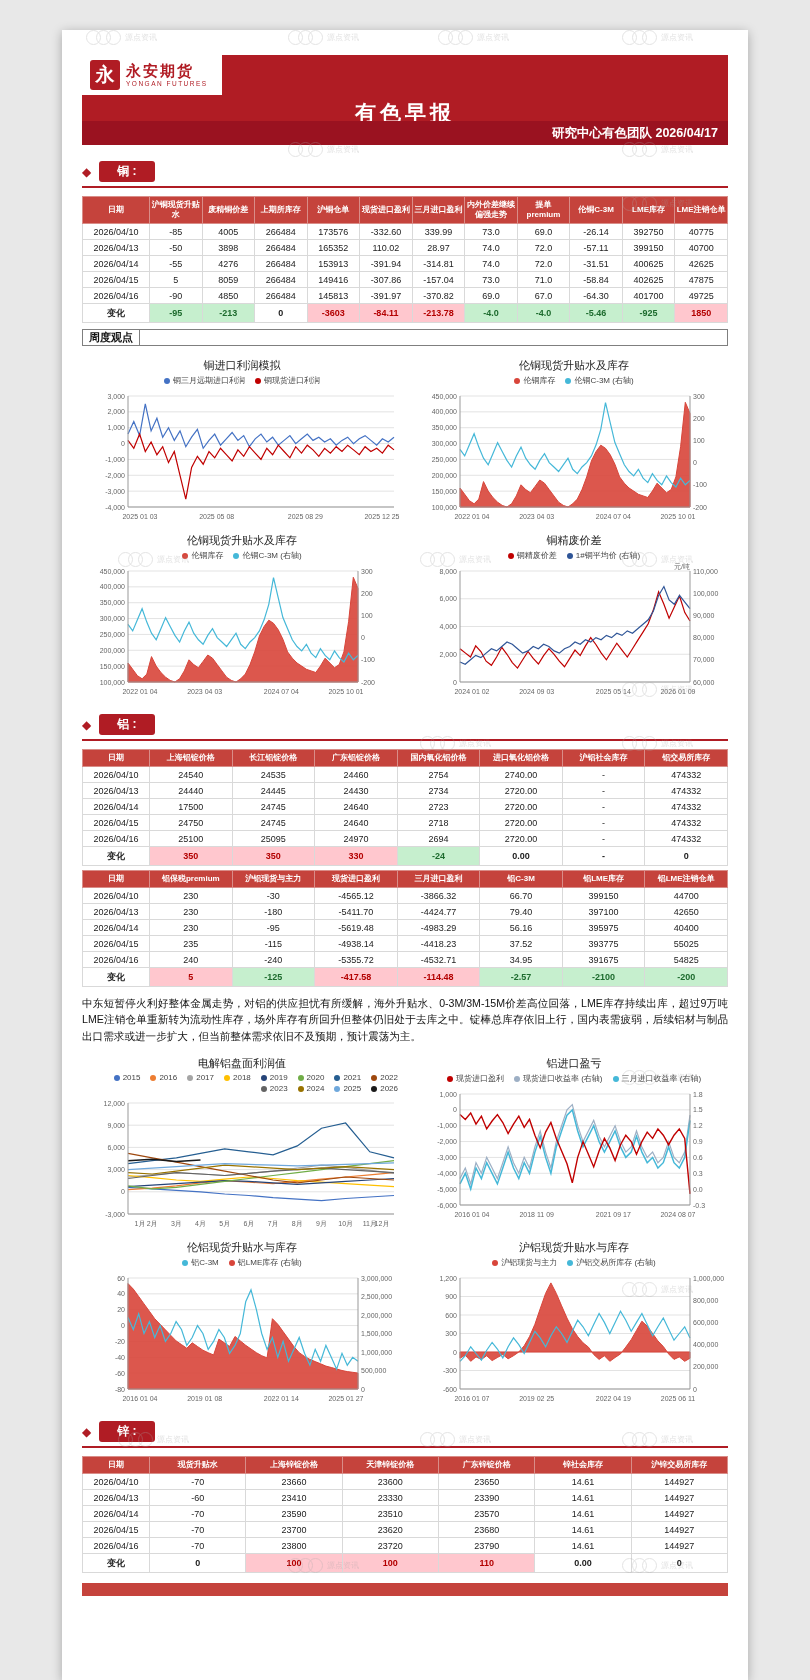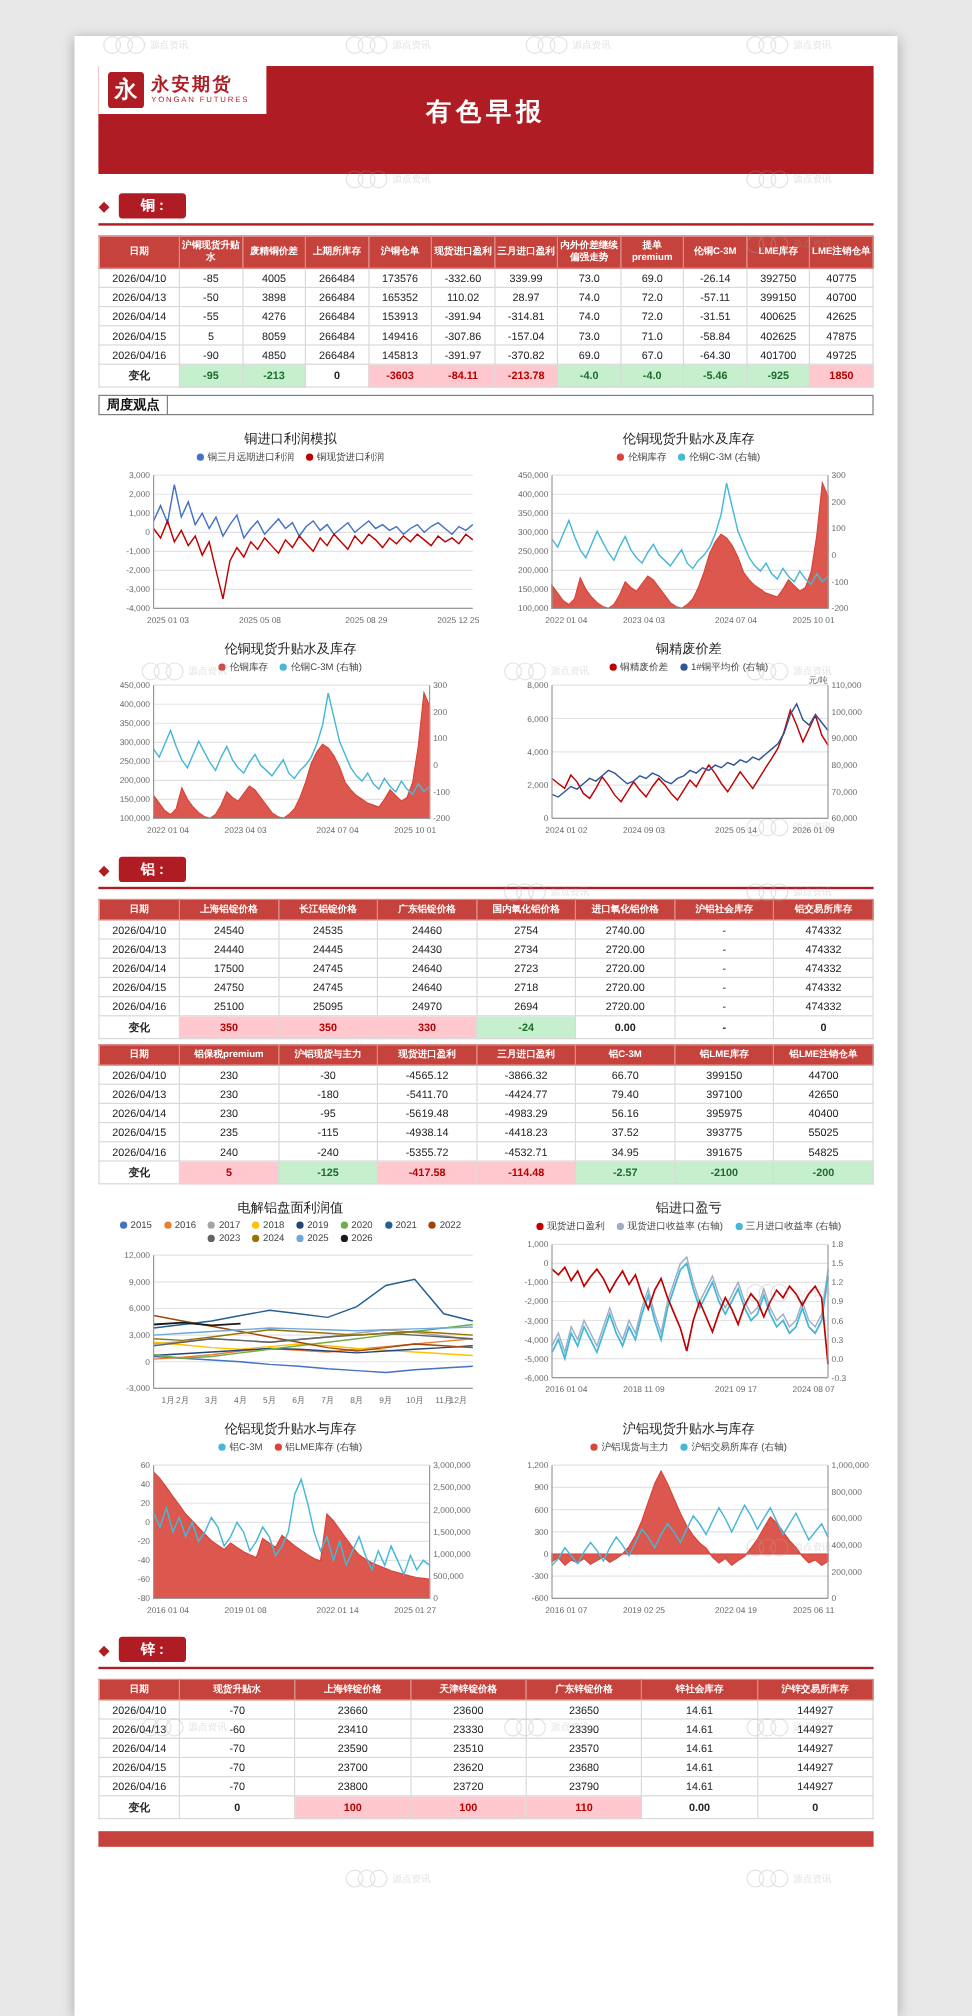--- a/index.html
+++ b/index.html
@@ -12,21 +12,21 @@
     box-shadow:0 2px 10px rgba(0,0,0,.28);padding:0 20px;box-sizing:border-box;
   }
   
   .header{margin-top:25px;background:#b01c24;position:relative;height:90px;}
   .logo-box{position:absolute;left:0;top:0;background:#fff;display:flex;align-items:center;gap:6px;
     padding:5px 14px 5px 8px;height:40px;box-sizing:border-box;}
   .logo-mark{width:30px;height:30px;background:#b01c24;color:#fff;font-weight:bold;display:flex;
     align-items:center;justify-content:center;font-size:19px;border-radius:3px;}
   .logo-cn{color:#b01c24;font-weight:bold;font-size:15px;letter-spacing:2px;line-height:1.1;}
   .logo-en{color:#b01c24;font-size:6.5px;letter-spacing:1.5px;}
-  .header-title{position:absolute;left:0;right:0;top:24px;text-align:center;color:#fff;font-size:21px;
+  .header-title{position:absolute;left:0;right:0;top:44px;text-align:center;color:#fff;font-size:21px;
     font-weight:bold;letter-spacing:4px;}
   .header-sub{position:absolute;left:0;right:0;bottom:0;height:24px;background:#9a1220;color:#fff;
     font-size:12.5px;font-weight:bold;display:flex;align-items:center;justify-content:flex-end;padding-right:10px;}
   
   .sec-head{display:flex;align-items:center;gap:8px;border-bottom:2px solid #b01c24;padding:0 0 4px 0;margin-top:16px;}
   .diamond{color:#b01c24;font-size:12px;line-height:1;}
   .sec-chip{background:#b01c24;color:#fff;font-size:12px;font-weight:bold;padding:2px 18px;border-radius:3px;}
   
   table.dt{width:100%;border-collapse:collapse;table-layout:fixed;margin-top:8px;}
   table.dt.mt4{margin-top:4px;}
@@ -38,21 +38,21 @@
   
   .view-block{display:flex;border:1.5px solid #7f7f7f;margin-top:6px;}
   .view-label{width:56px;border-right:1.5px solid #7f7f7f;display:flex;align-items:center;justify-content:center;
     font-weight:bold;font-size:11px;color:#111;}
   .view-text{flex:1;padding:5px 8px;font-size:10.6px;line-height:1.5;text-align:justify;color:#111;}
   .comment{font-size:10.6px;line-height:1.55;text-align:justify;margin-top:8px;color:#111;}
   
   .charts-grid{display:grid;grid-template-columns:1fr 1fr;column-gap:12px;row-gap:10px;margin-top:12px;}
   .chart{display:flex;flex-direction:column;align-items:center;}
   .chart-title{font-size:11px;font-weight:normal;color:#222;margin-bottom:2px;}
-  .chart-legend{display:flex;flex-wrap:wrap;justify-content:center;gap:2px 10px;font-size:8px;color:#444;
+  .chart-legend{display:flex;flex-wrap:wrap;justify-content:flex-end;gap:2px 10px;font-size:8px;color:#444;
     margin-bottom:1px;max-width:312px;}
   .lg-item{display:flex;align-items:center;gap:3px;white-space:nowrap;}
   .lg-dot{width:6px;height:6px;border-radius:50%;display:inline-block;flex:none;}
   .tick{font-size:7px;fill:#666;font-family:"Liberation Sans","DejaVu Sans",sans-serif;}
   .partial-bar{height:13px;background:#c5433c;margin-top:10px;}
   
   .wm{position:absolute;display:flex;align-items:center;opacity:.32;pointer-events:none;z-index:6;}
   .wm i{width:13px;height:13px;border:1.5px solid #a8a8a8;border-radius:50%;display:inline-block;margin-right:-5px;background:transparent;}
   .wm span{color:#a0a0a0;font-size:8px;margin-left:9px;}
 </style>
@@ -63,20 +63,23 @@
 
   <div class="header">
     <div class="logo-box">
       <div class="logo-mark">永</div>
       <div>
         <div class="logo-cn">永安期货</div>
         <div class="logo-en">YONGAN FUTURES</div>
       </div>
     </div>
     <div class="header-title">有色早报</div>
+    <div class="header-sub">
+      <span>研究中心有色团队  2026/04/17</span>
+    </div>
   </div>
 
   <div class="sec-head">
     <span class="diamond">◆</span>
     <span class="sec-chip">铜 :</span>
   </div>
   <div>
       <table class="dt">
         <thead>
           <tr>
@@ -489,20 +492,21 @@
             <td class="chg-green">-125</td>
             <td class="chg-pink">-417.58</td>
             <td class="chg-pink">-114.48</td>
             <td class="chg-green">-2.57</td>
             <td class="chg-green">-2100</td>
             <td class="chg-green">-200</td>
           </tr>
         </tbody>
       </table>
     </div>
+  <div class="comment">中东短暂停火利好整体金属走势，对铝的供应担忧有所缓解，海外升贴水、0-3M/3M-15M价差高位回落，LME库存持续出库，超过9万吨LME注销仓单重新转为流动性库存，场外库存有所回升但整体仍旧处于去库之中。锭棒总库存依旧上行，国内表需疲弱，后续铝材与制品出口需求或进一步扩大，但当前整体需求依旧不及预期，预计震荡为主。</div>
   <div class="charts-grid">
     <div class="chart">
         <div class="chart-title">电解铝盘面利润值</div>
         <div class="chart-legend">
           <span class="lg-item"><span class="lg-dot" style="background: rgb(68, 114, 196);"></span>2015</span>
           <span class="lg-item"><span class="lg-dot" style="background: rgb(237, 125, 49);"></span>2016</span>
           <span class="lg-item"><span class="lg-dot" style="background: rgb(165, 165, 165);"></span>2017</span>
           <span class="lg-item"><span class="lg-dot" style="background: rgb(255, 192, 0);"></span>2018</span>
           <span class="lg-item"><span class="lg-dot" style="background: rgb(38, 68, 120);"></span>2019</span>
           <span class="lg-item"><span class="lg-dot" style="background: rgb(112, 173, 71);"></span>2020</span>

